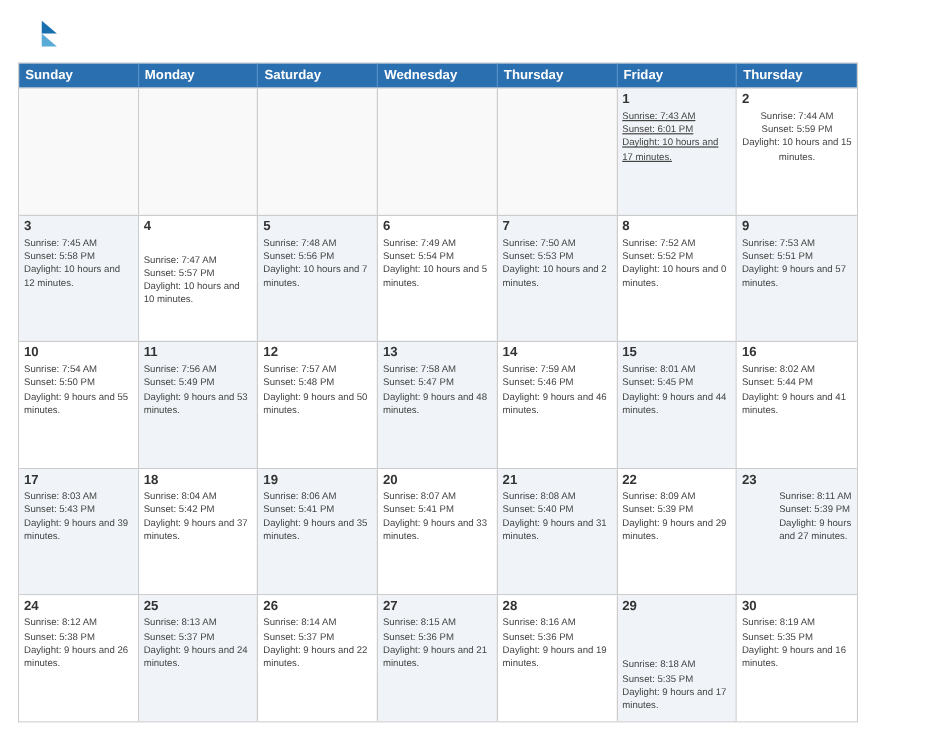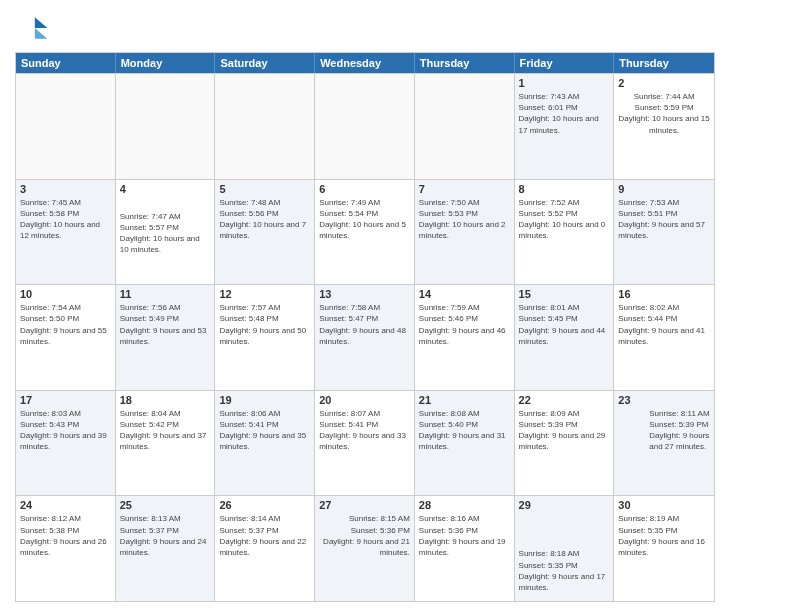--- a/index.html
+++ b/index.html
@@ -137,21 +137,21 @@
       </div>
     <div class="cal-body" id="cal-body">
         <div class="cal-row">
           <div class="cal-cell empty"></div>
           <div class="cal-cell empty"></div>
           <div class="cal-cell empty"></div>
           <div class="cal-cell empty"></div>
           <div class="cal-cell empty"></div>
           <div class="cal-cell shaded">
             <div class="day-num">1</div>
-            <div class="cell-info" style="white-space: pre-line;">Sunrise: 7:43 AM
+            <div class="cell-info" style="white-space: pre-line; text-decoration: underline;">Sunrise: 7:43 AM
 Sunset: 6:01 PM
 Daylight: 10 hours and 17 minutes.</div>
           </div>
           <div class="cal-cell">
             <div class="day-num">2</div>
             <div class="cell-info" style="white-space: pre-line; text-align: center;">Sunrise: 7:44 AM
 Sunset: 5:59 PM
 Daylight: 10 hours and 15 minutes.</div>
           </div>
         </div>
@@ -301,21 +301,21 @@
 Daylight: 9 hours and 24 minutes.</div>
           </div>
           <div class="cal-cell">
             <div class="day-num">26</div>
             <div class="cell-info" style="white-space: pre-line;">Sunrise: 8:14 AM
 Sunset: 5:37 PM
 Daylight: 9 hours and 22 minutes.</div>
           </div>
           <div class="cal-cell shaded">
             <div class="day-num">27</div>
-            <div class="cell-info" style="white-space: pre-line; text-align: right;">Sunrise: 8:15 AM
+            <div class="cell-info" style="white-space: pre-line;">Sunrise: 8:15 AM
 Sunset: 5:36 PM
 Daylight: 9 hours and 21 minutes.</div>
           </div>
           <div class="cal-cell">
             <div class="day-num">28</div>
             <div class="cell-info" style="white-space: pre-line;">Sunrise: 8:16 AM
 Sunset: 5:36 PM
 Daylight: 9 hours and 19 minutes.</div>
           </div>
           <div class="cal-cell shaded">

